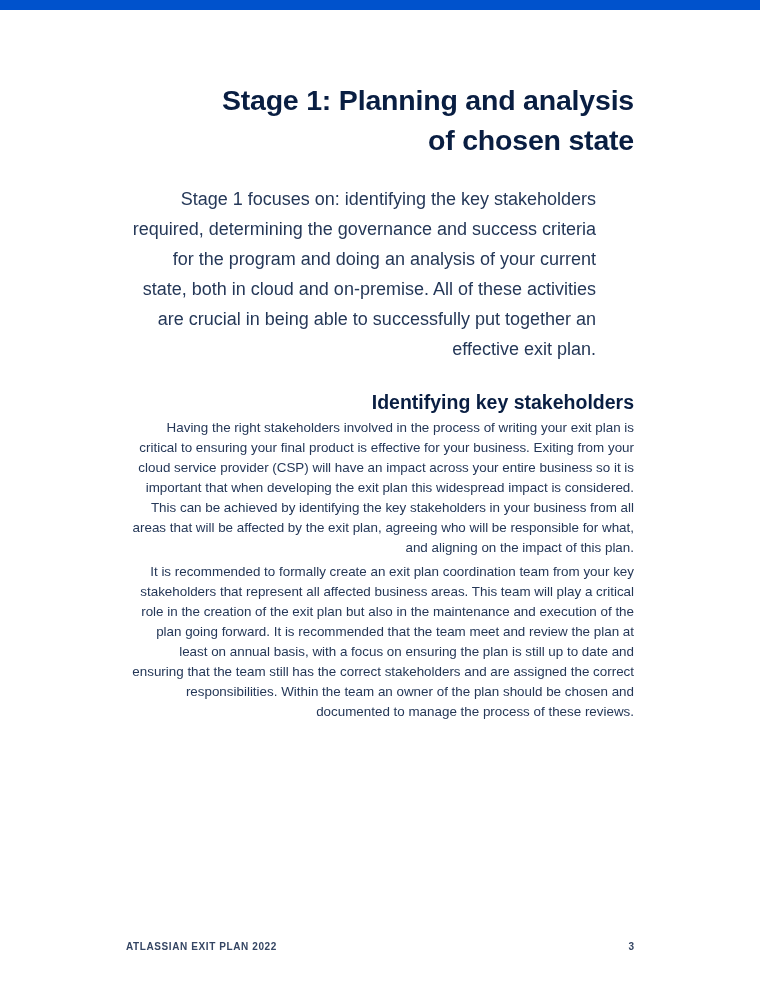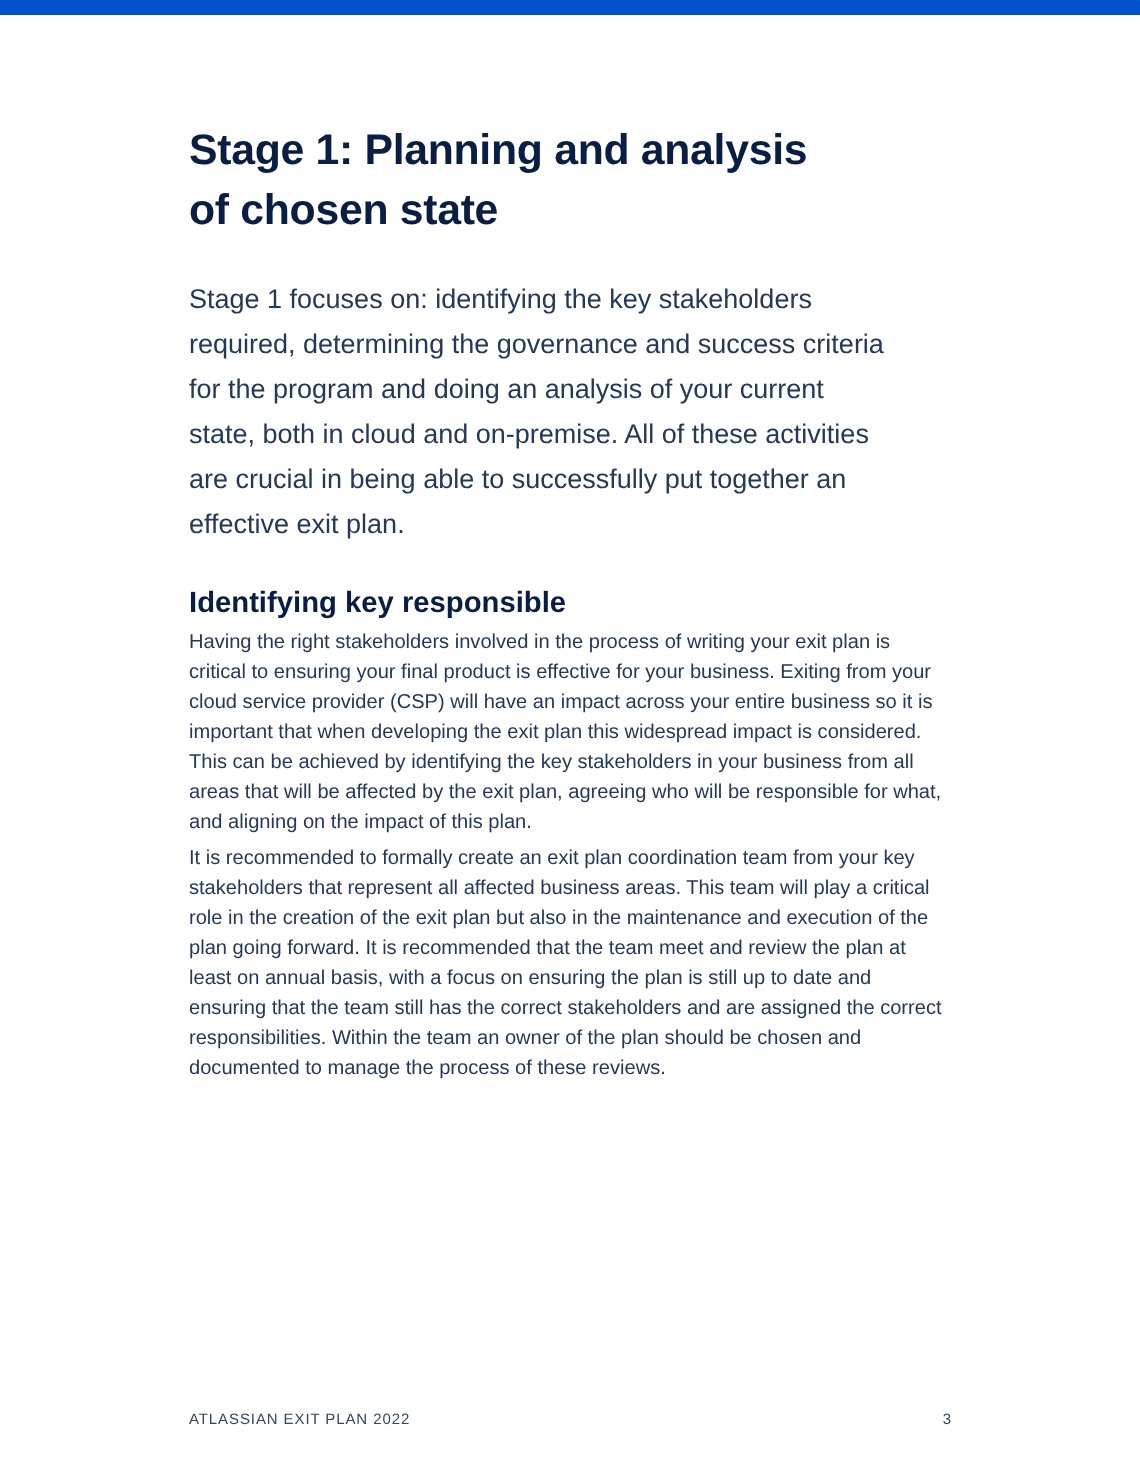--- a/index.html
+++ b/index.html
@@ -12,20 +12,21 @@
     overflow: hidden;
     font-family: "Liberation Sans", sans-serif;
   }
   .accent-bar {
     width: 100%;
     height: 10px;
     background: #0052CC;
   }
   .content {
     padding: 70px 126px 0 126px;
+    text-align: right;
   }
   .title {
     font-size: 28.5px;
     line-height: 40px;
     font-weight: 700;
     letter-spacing: -0.2px;
     color: #091E42;
   }
   .title-line { display: block; }
   .intro {
@@ -54,21 +55,21 @@
   .body-para + .body-para { }
   .footer {
     position: absolute;
     left: 126px;
     right: 126px;
     top: 941px;
     display: flex;
     justify-content: space-between;
     align-items: baseline;
     font-size: 10px;
-    font-weight: 400;
+    font-weight: 700;
     letter-spacing: 0.6px;
     color: #344563;
     text-align: center;
   }
   .footer .page-num { letter-spacing: 0; }
 </style>
 </head>
 <body>
 
 <div class="page">
@@ -77,21 +78,21 @@
 
   <main class="content">
 
     <h1 class="title">
       <span class="title-line">Stage 1: Planning and analysis</span>
       <span class="title-line">of chosen state</span>
     </h1>
 
     <p class="intro">Stage 1 focuses on: identifying the key stakeholders required, determining the governance and success criteria for the program and doing an analysis of your current state, both in cloud and on-premise. All of these activities are crucial in being able to successfully put together an effective exit plan.</p>
 
-    <h2 class="section-heading">Identifying key responsible</h2>
+    <h2 class="section-heading">Identifying key stakeholders</h2>
 
     <p class="body-para">Having the right stakeholders involved in the process of writing your exit plan is critical to ensuring your final product is effective for your business. Exiting from your cloud service provider (CSP) will have an impact across your entire business so it is important that when developing the exit plan this widespread impact is considered. This can be achieved by identifying the key stakeholders in your business from all areas that will be affected by the exit plan, agreeing who will be responsible for what, and aligning on the impact of this plan.</p>
 
     <p class="body-para">It is recommended to formally create an exit plan coordination team from your key stakeholders that represent all affected business areas. This team will play a critical role in the creation of the exit plan but also in the maintenance and execution of the plan going forward. It is recommended that the team meet and review the plan at least on annual basis, with a focus on ensuring the plan is still up to date and ensuring that the team still has the correct stakeholders and are assigned the correct responsibilities. Within the team an owner of the plan should be chosen and documented to manage the process of these reviews.</p>
 
   </main>
 
   <footer class="footer">
     <span class="doc-label">ATLASSIAN EXIT PLAN 2022</span>
     <span class="page-num">3</span>

